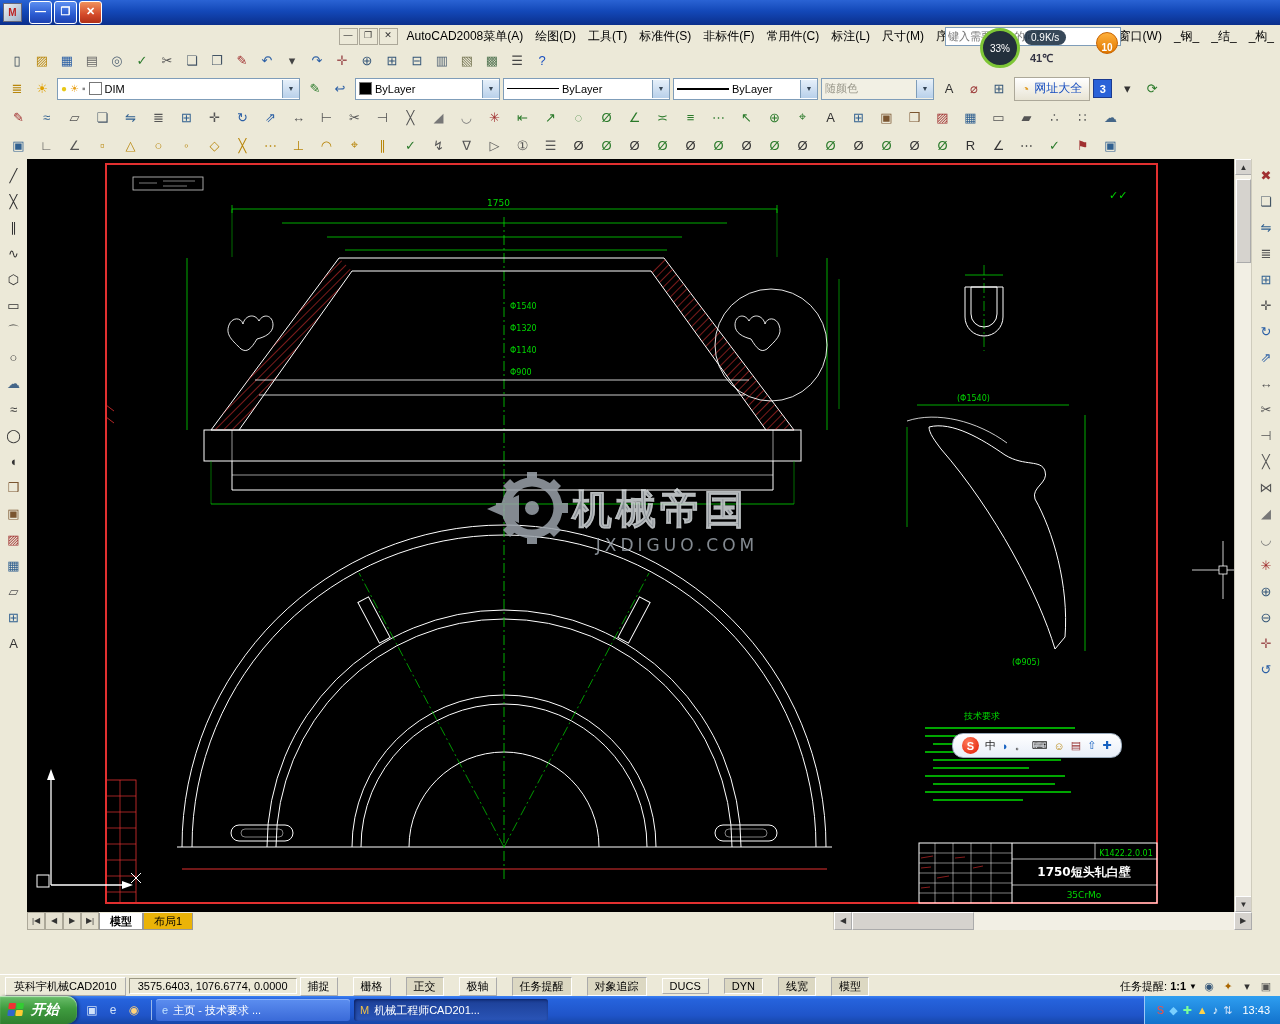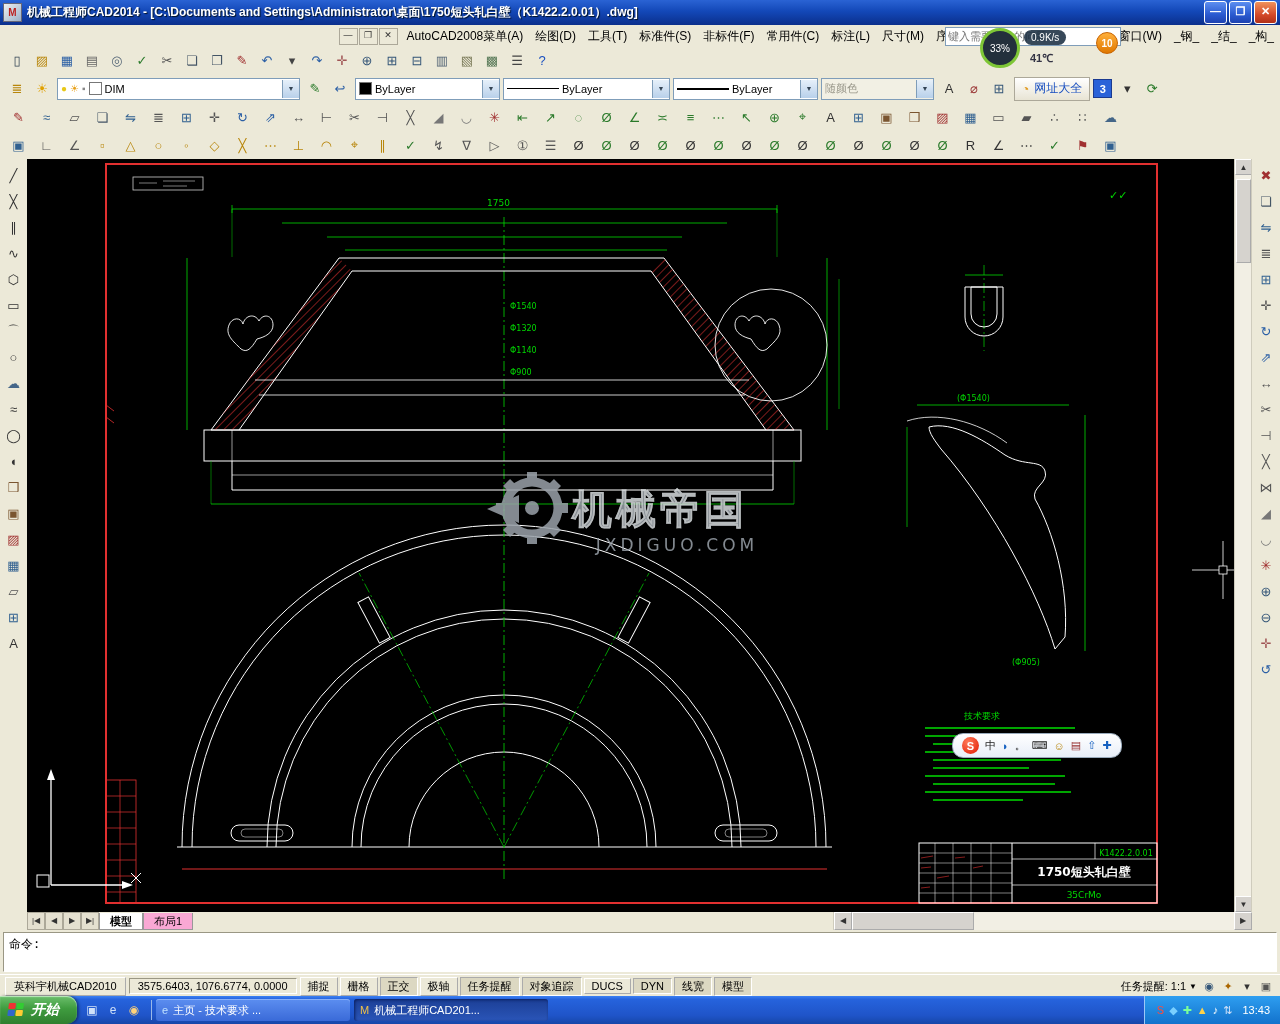--- a/index.html
+++ b/index.html
@@ -40,21 +40,21 @@
   .badge3{width:17px;height:17px;background:#2a62d8;color:#fff;font-size:11px;display:flex;align-items:center;justify-content:center;border:1px solid #1a3a90;font-weight:bold}
   
   .lefttools{position:absolute;left:0;top:159px;width:27px;bottom:112px;background:#ece9d8;border-right:1px solid #cfccbd;display:flex;flex-direction:column;align-items:center;padding-top:4px;gap:2px}
   .righttools{position:absolute;right:0;top:159px;width:28px;bottom:112px;background:#ece9d8;border-left:1px solid #cfccbd;display:flex;flex-direction:column;align-items:center;padding-top:4px;gap:2px}
   .vscroll{position:absolute;right:28px;top:159px;width:17px;height:753px;background:#f2efe4;border-left:1px solid #cfccbd}
   .sbtn{height:16px;width:100%;background:#d6d3ce;border:1px outset #fff;font-size:8px;text-align:center;line-height:15px;color:#333;box-sizing:border-box}
   .vthumb{position:absolute;left:1px;top:20px;width:15px;height:84px;background:#d6d3ce;border:1px outset #fff;box-sizing:border-box}
   .canvas{position:absolute;left:27px;top:159px;width:1208px;height:753px;background:#000}
   .bottomstrip{position:absolute;left:27px;right:28px;top:912px;height:18px;background:#ece9d8;display:flex;align-items:stretch;font-size:11px}
   .tnbtn{width:16px;border:1px solid #aca899;background:#e4e0d0;text-align:center;font-size:8px;line-height:16px;color:#333}
-  .tab{padding:0 10px;border:1px solid #999;border-top:none;background:#f9a8d4;line-height:16px}
+  .tab{padding:0 10px;border:1px solid #999;border-top:none;background:#eab308;line-height:16px}
   .tab.on{background:#fff;font-weight:bold}
   .hscroll{margin-left:auto;width:418px;display:flex;background:#f2efe4;border-left:1px solid #cfccbd}
   .hbtn{width:16px;background:#d6d3ce;border:1px outset #fff;font-size:8px;text-align:center;line-height:16px;color:#333}
   .hthumb{width:120px;background:#d6d3ce;border:1px outset #fff}
   
   .cmdline{position:absolute;left:0;right:0;top:930px;height:44px;background:#ece9d8;padding:2px 3px;box-sizing:border-box}
   .cmdbox{width:100%;height:100%;background:#fff;border:1px solid;border-color:#9a9784 #fff #fff #9a9784;box-sizing:border-box;font-family:"DejaVu Sans Mono",monospace;font-size:12px;padding:3px 5px}
   
   .statusbar{position:absolute;left:0;right:0;top:974px;height:22px;background:#ece9d8;display:flex;align-items:center;font-size:11px;gap:3px;padding:0 5px;border-top:1px solid #fff}
   .spanel{border:1px solid;border-color:#9a9784 #fff #fff #9a9784;padding:1px 8px;white-space:nowrap}
@@ -73,40 +73,39 @@
   .tbsep{width:1px;height:20px;background:#9ab8e8;margin:0 2px}
   .taskbtn{width:182px;height:22px;margin:0 2px;border-radius:3px;background:linear-gradient(180deg,#5c8ef0,#3a6ad8);display:flex;align-items:center;gap:5px;padding:0 6px;font-size:11px;box-shadow:inset 0 1px 0 #8ab0f8;white-space:nowrap;overflow:hidden}
   .taskbtn.on{background:linear-gradient(180deg,#1c3f96,#2a55b8);box-shadow:inset 1px 1px 3px #0a1f60}
   .tray{margin-left:auto;height:28px;background:linear-gradient(180deg,#2e9ef0,#1272cc);display:flex;align-items:center;gap:5px;padding:0 10px 0 12px;border-left:1px solid #9cc8f8}
   .trayico{font-size:11px}
   .time{font-size:11px;margin-left:5px}
   
   .gadget-net{position:absolute;left:980px;top:28px;width:34px;height:34px;border-radius:50%;border:3px solid #7ec636;background:#23303c;color:#fff;font-size:10px;display:flex;align-items:center;justify-content:center;z-index:40}
   .gadget-speed{position:absolute;left:1024px;top:30px;background:rgba(20,40,60,.85);color:#fff;font-size:10px;padding:2px 7px;border-radius:8px;z-index:40}
   .gadget-temp{position:absolute;left:1030px;top:50px;color:#334;font-size:11px;font-weight:bold;z-index:40}
-  .gadget-count{position:absolute;left:1096px;top:32px;width:20px;height:20px;border-radius:50%;background:linear-gradient(180deg,#ffb03b,#e07800);color:#fff;font-size:10px;font-weight:bold;display:flex;align-items:center;justify-content:center;border:1px solid #c86400;z-index:40}
+  .gadget-count{position:absolute;left:1096px;top:32px;width:20px;height:20px;border-radius:50%;background:linear-gradient(180deg,#ffb03b,#e07800);color:#fff;font-size:10px;font-weight:bold;display:flex;align-items:flex-end;justify-content:center;border:1px solid #c86400;z-index:40}
   .sogou{position:absolute;left:952px;top:733px;height:23px;background:linear-gradient(180deg,#ffffff,#e8eef8);border:1px solid #9ab;border-radius:11px;display:flex;align-items:center;gap:6px;padding:0 9px;z-index:10}
   .slogo{width:17px;height:17px;border-radius:50%;background:radial-gradient(circle at 35% 30%,#ff7a5a,#e01800);color:#fff;font-weight:bold;font-size:11px;display:flex;align-items:center;justify-content:center}
   .sogou .sico{font-size:11px;width:auto}
   
   svg text{font-family:"DejaVu Sans",sans-serif}
   .w{stroke:#fff;fill:none;stroke-width:1px}
   .r{stroke:#e23030;fill:none;stroke-width:1px}
   .g{stroke:#00d800;fill:none;stroke-width:.8px}
   .gd{stroke-dasharray:10 3 2 3}
   .gt{fill:#00d800;font-size:8px}
 </style>
 </head>
 <body>
 
 <div id="app">
 
   <div class="titlebar">
     <span class="app-ico">M</span>
-    <span class="title">机械工程师CAD2014 - [C:\Documents and Settings\Administrator\桌面\1750短头轧白壁（K1422.2.0.01）.dwg]</span>
     <span class="winbtn">—</span>
     <span class="winbtn">❐</span>
     <span class="winbtn close">✕</span>
   </div>
 
   <div class="menubar">
 
     <input class="helpbox" readonly="" value="键入需要帮助的问题" style="">
     <span class="childbtns">
       <span class="childbtn">—</span>
@@ -882,43 +881,40 @@
     <span class="tab on">模型</span>
         <span class="tab">布局1</span>
       </span>
     <span class="hscroll">
       <span class="hbtn">◀</span>
       <span class="hthumb"></span>
       <span class="hbtn" style="margin-left:auto">▶</span>
     </span>
   </div>
 
-  <div class="cmdline">
-    <div class="cmdbox"><span>命令:</span></div>
-  </div>
 
   <div class="statusbar">
     <span class="sapp">英科宇机械CAD2010</span>
     <span class="spanel">3575.6403, 1076.6774,  0.0000</span>
-    <span class="hostlist" style="gap:2px">
+    <span class="hostlist" style="gap:15px">
 
     <span class="stoggle">捕捉</span>
         <span class="stoggle">栅格</span>
         <span class="stoggle on">正交</span>
         <span class="stoggle">极轴</span>
         <span class="stoggle on">任务提醒</span>
         <span class="stoggle on">对象追踪</span>
         <span class="stoggle">DUCS</span>
         <span class="stoggle on">DYN</span>
         <span class="stoggle on">线宽</span>
         <span class="stoggle on">模型</span>
       </span>
     <span class="sspacer"></span>
     <span>任务提醒:</span>
-    <span style="font-weight:normal">1:1</span>
+    <span style="font-weight:bold">1:1</span>
     <span style="font-size:8px">▼</span>
     <span class="hostlist" style="gap:1px">
 
     <span class="sico gl" style="color: rgb(51, 85, 119);">◉</span>
         <span class="sico gl" style="color: rgb(170, 102, 0);">✦</span>
         <span class="sico gl" style="color: rgb(51, 51, 51);">▾</span>
         <span class="sico gl" style="color: rgb(85, 85, 85);">▣</span>
       </span>
   </div>
 

